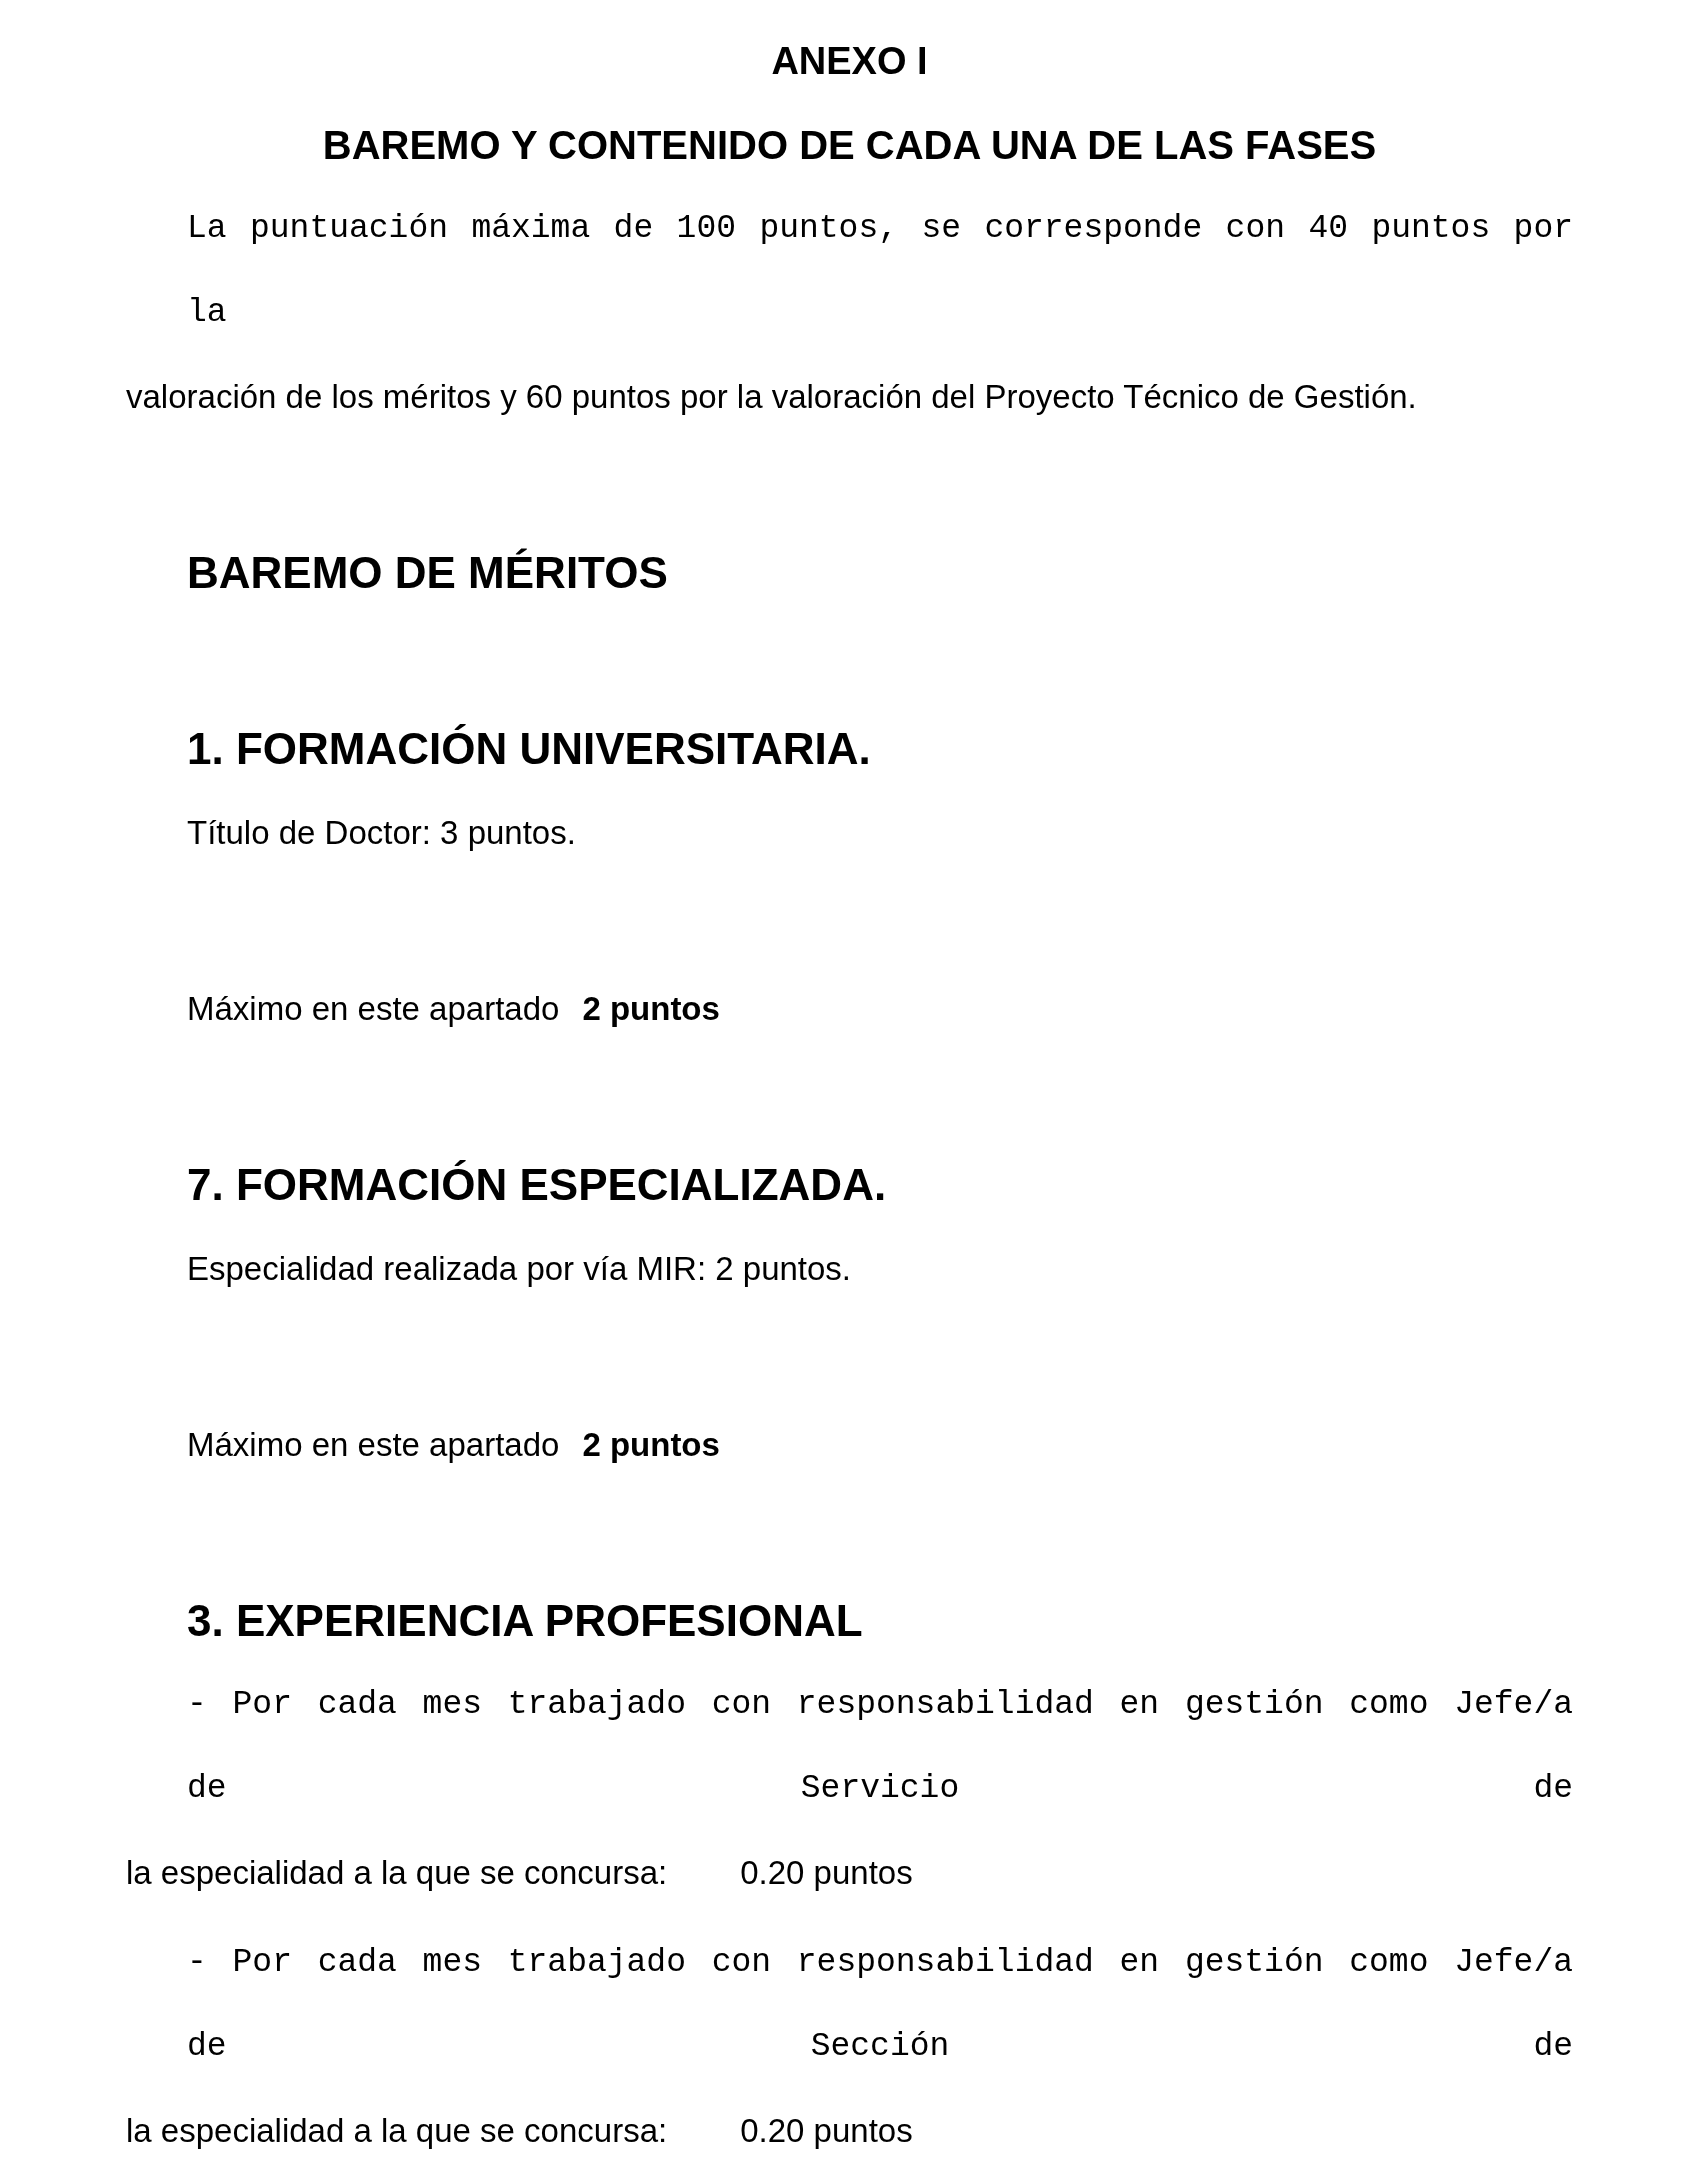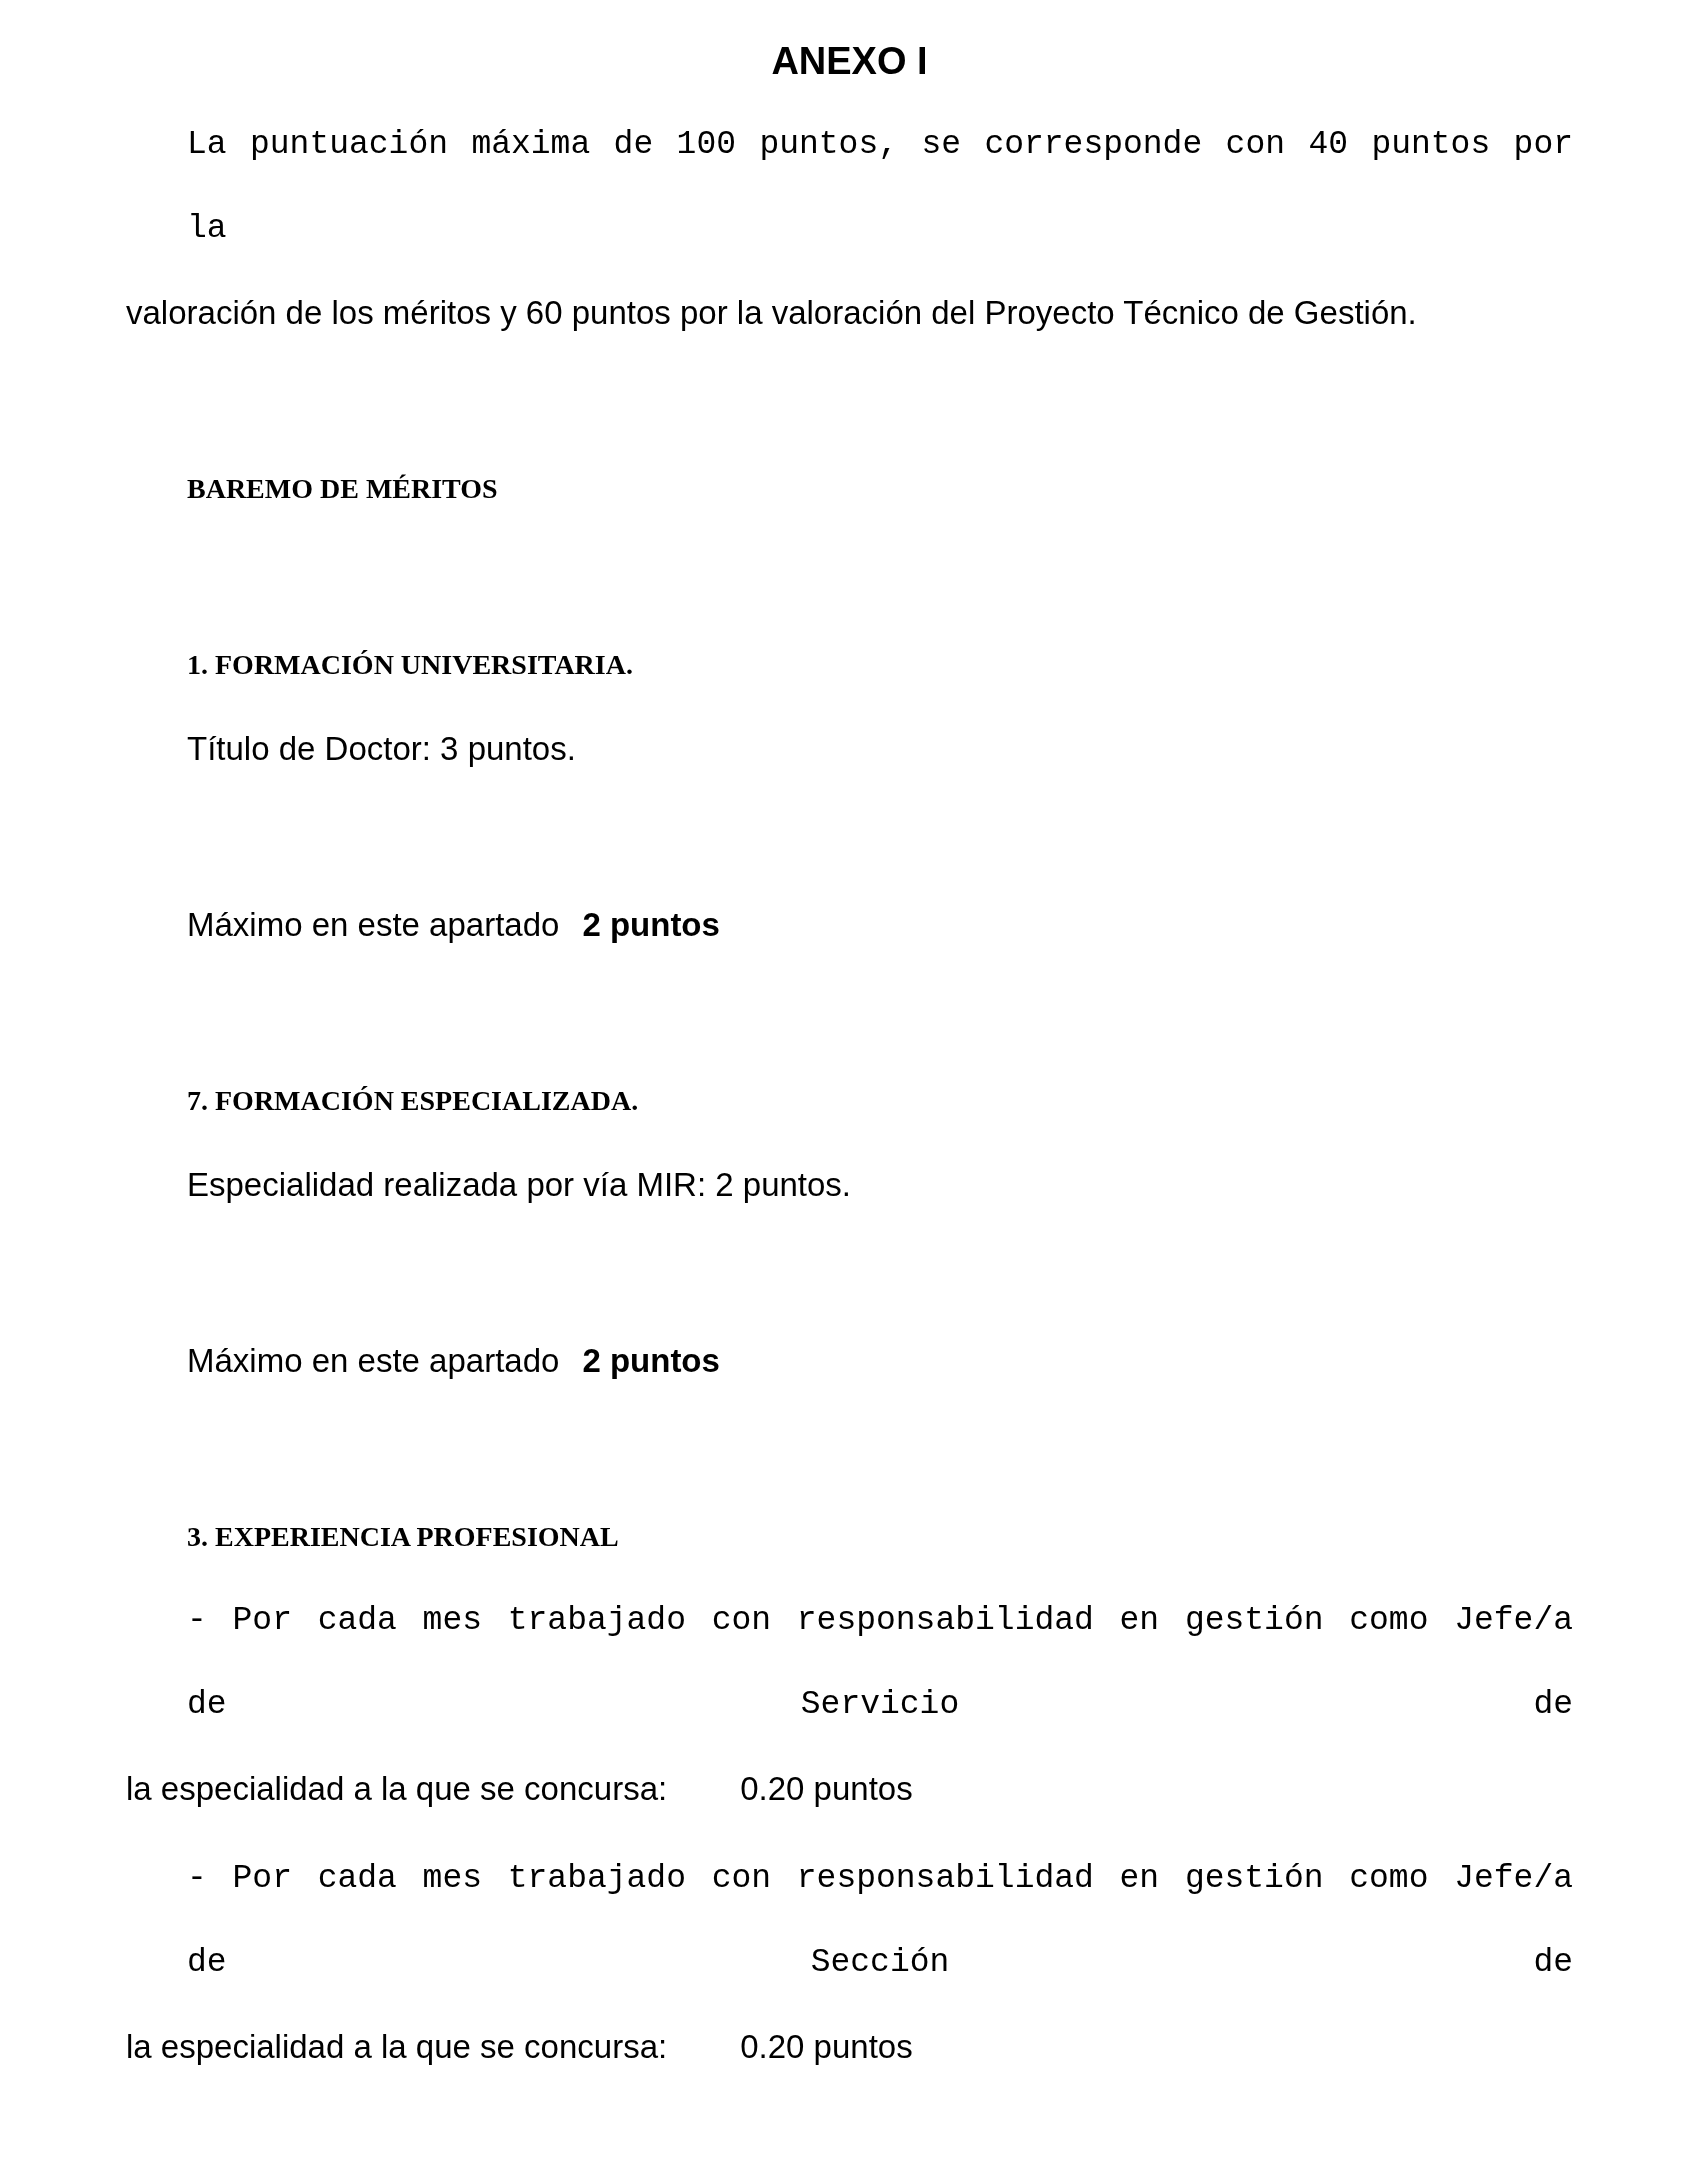--- a/index.html
+++ b/index.html
@@ -24,23 +24,22 @@
     font-weight: bold;
     line-height: 84px;
   }
   .subtitle {
     font-size: 40px;
     font-weight: bold;
     line-height: 84px;
   }
   .heading {
     font-weight: bold;
-    font-size: 28px;
+    font-size: 44px;
     padding-left: 61px;
-    font-family: Liberation Serif, serif;
   }
   .indent { padding-left: 61px; }
   
   .jline {
     text-align: justify;
     text-align-last: justify;
     font-family: Liberation Mono, monospace;
   }
   .jline.indent { padding-left: 61px; }
   .gap-lg { margin-top: 92px; }
@@ -52,20 +51,21 @@
   .tab { padding-left: 73px; }
 </style>
 </head>
 <body>
 
 <div class="page">
   <div class="content">
 
     <div class="title center">ANEXO I</div>
 
+    <div class="subtitle center">BAREMO Y CONTENIDO DE CADA UNA DE LAS FASES</div>
 
     <div>
       <div class="jline indent">La puntuación máxima de 100 puntos, se corresponde con 40 puntos por la</div>
       <div>valoración de los méritos y 60 puntos por la valoración del Proyecto Técnico de Gestión.</div>
     </div>
 
     <div class="heading gap-lg">BAREMO DE MÉRITOS</div>
 
     <div class="heading gap-lg">1. FORMACIÓN UNIVERSITARIA.</div>
     <div class="indent">Título de Doctor: 3 puntos.</div>

